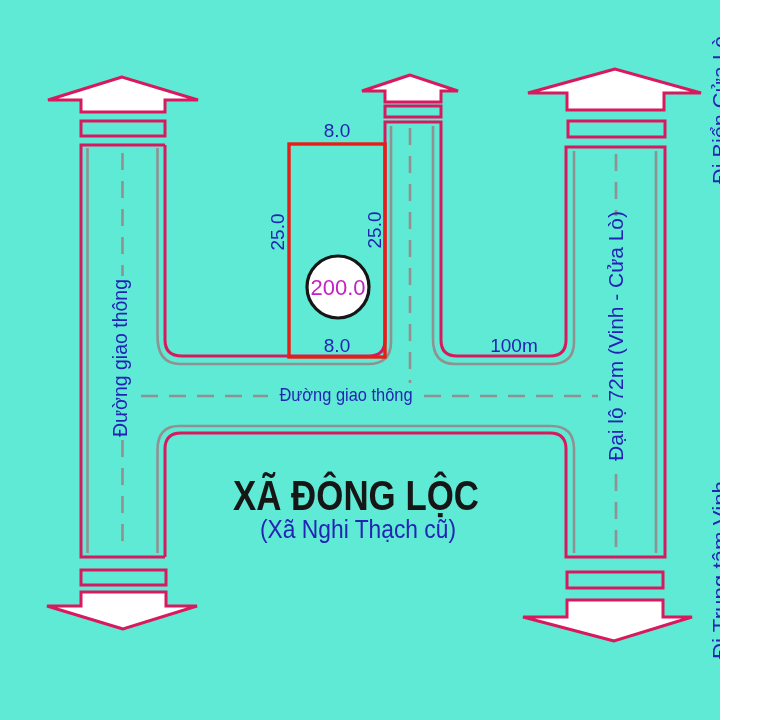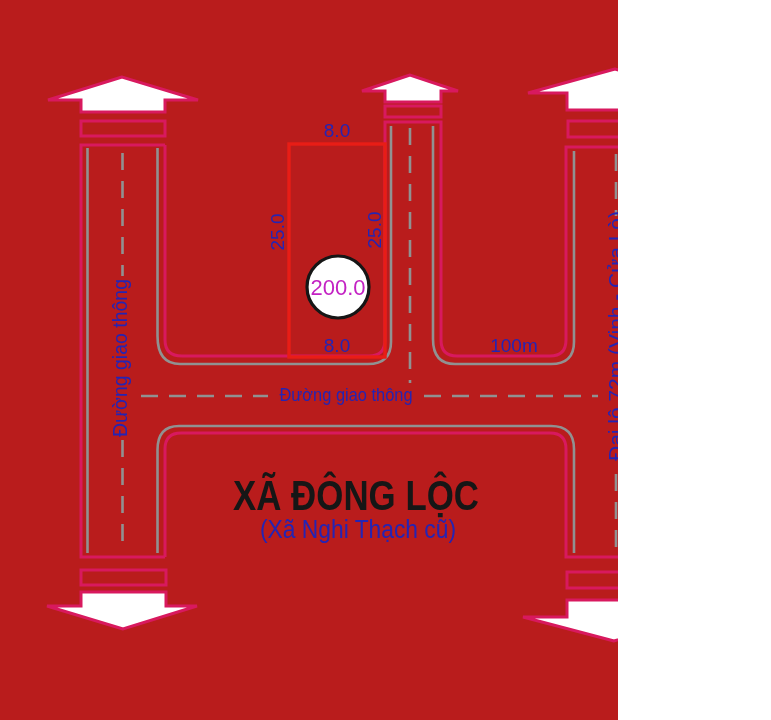--- a/index.html
+++ b/index.html
@@ -1,19 +1,19 @@
 <!DOCTYPE html>
 <html><head>
 <meta charset="utf-8">
 <style>
   html,body{margin:0;padding:0;background:#ffffff;}
   .stage{
     position:relative;
-    width:618px;height:720px;
-    background:#b91c1c;
+    width:720px;height:720px;
+    background:#5eead4;
     overflow:hidden;
     font-family:"Liberation Sans", sans-serif;
   }
   svg{display:block;}
   .road-line{fill:none;stroke-width:3;}
   .inner-line{fill:none;stroke-width:2.6;}
   .dash-line{fill:none;stroke-width:2.6;stroke-dasharray:17 11;}
   .arrow{fill:#ffffff;stroke-width:3;stroke-linejoin:miter;}
   .bar{fill:none;stroke-width:3;}
   .plot-rect{fill:none;stroke-width:3.4;}

